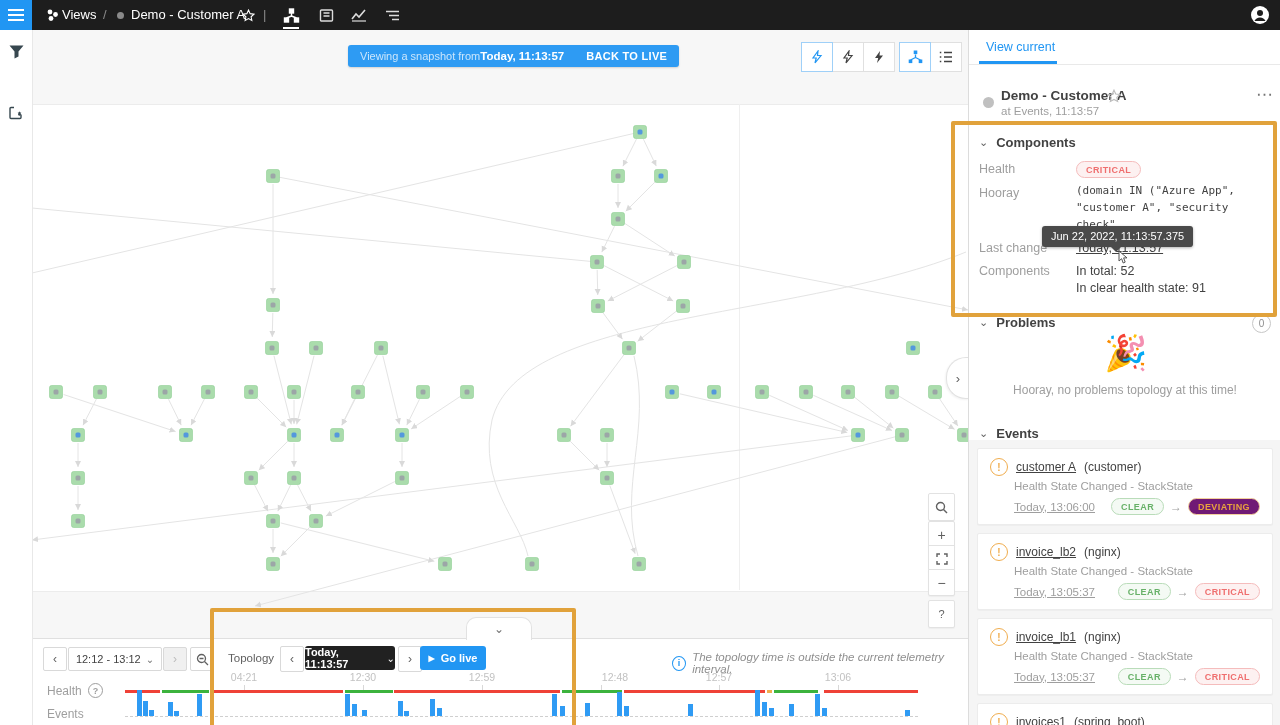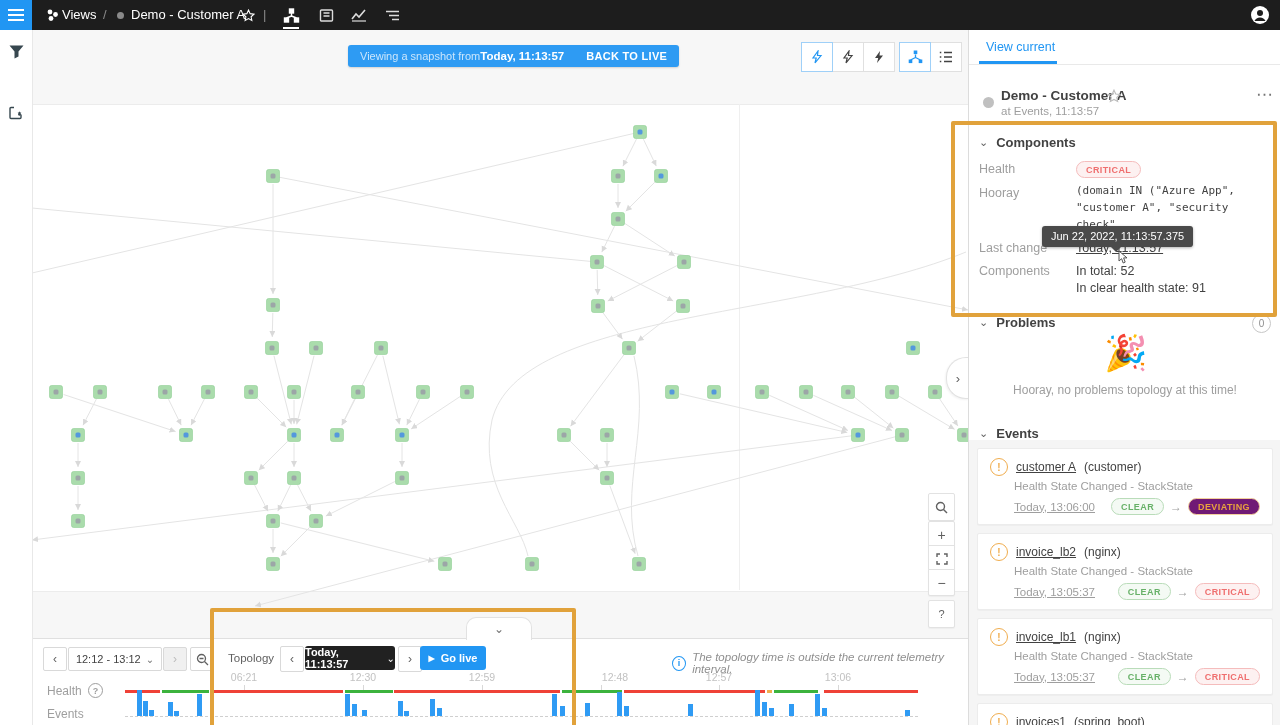--- a/index.html
+++ b/index.html
@@ -537,21 +537,21 @@
       <span>The topology time is outside the current telemetry interval.</span>
     </span>
 
     <span class="tl-row-label" style="top:45px;">
       <span>Health</span>
     </span>
     <span class="q-circle" style="position:absolute;left:56px;top:44px;">?</span>
     <span class="tl-row-label" style="top:68px;">Events</span>
     <div id="tl-baseline"></div>
     <div id="tl-dynamic">
-        <div class="tick-label" style="left: 212px;">06:21</div>
+        <div class="tick-label" style="left: 212px;">04:21</div>
         <div class="tick-mark" style="left: 212px;"></div>
         <div class="tick-label" style="left: 331px;">12:30</div>
         <div class="tick-mark" style="left: 331px;"></div>
         <div class="tick-label" style="left: 450px;">12:59</div>
         <div class="tick-mark" style="left: 450px;"></div>
         <div class="tick-label" style="left: 583px;">12:48</div>
         <div class="tick-mark" style="left: 569px;"></div>
         <div class="tick-label" style="left: 687px;">12:57</div>
         <div class="tick-mark" style="left: 687px;"></div>
         <div class="tick-label" style="left: 806px;">13:06</div>

